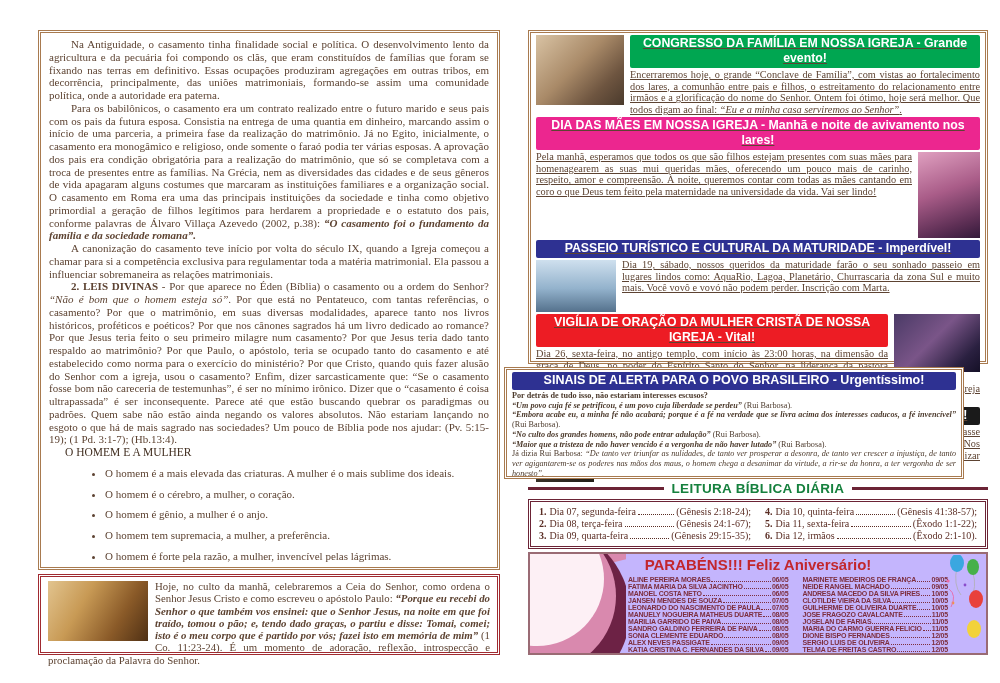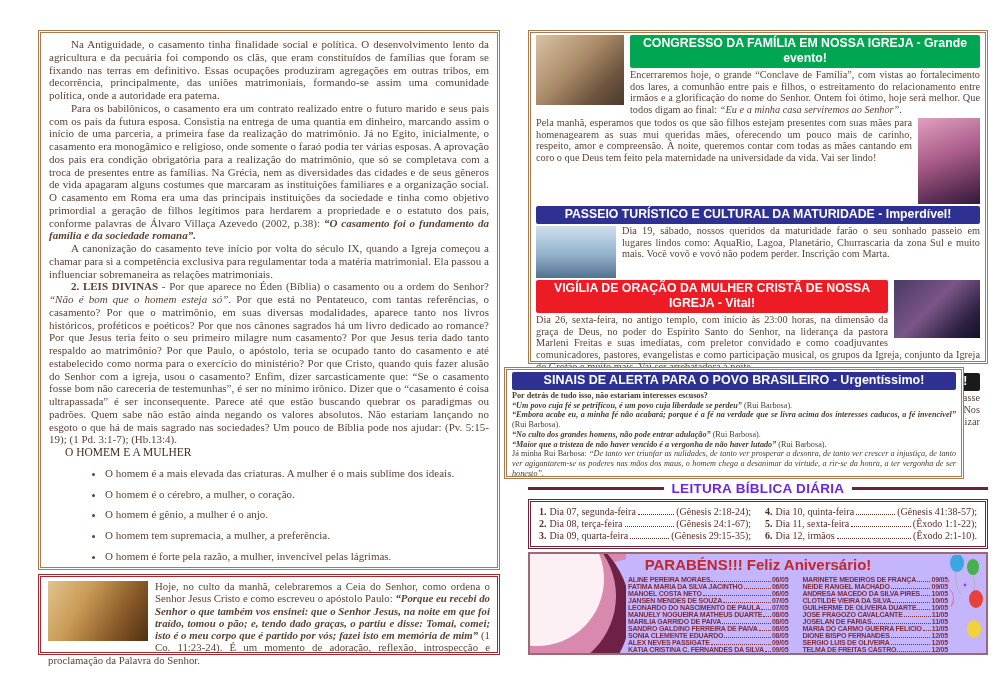--- a/index.html
+++ b/index.html
@@ -23,21 +23,21 @@
                 background:linear-gradient(120deg,#e2c48f 0%,#c89a55 35%,#8a5a28 70%,#4f3014 100%); }
   .ceia-hdr { margin-left:108px; background:#b2282e; }
 
   
   .hdr { font-family:"Liberation Sans", sans-serif; font-weight:bold; color:#fff;
          text-align:center; font-size:12.3px; line-height:15px; padding:1px 2px 2px;
          border-radius:2px; margin-bottom:1px; }
 
   
   .boxA { position:absolute; left:528px; top:30px; width:460px; height:334px;
-          padding:2px 5px; font-size:10.3px; line-height:11.7px; text-align:justify; }
+          padding:2px 5px; font-size:10.3px; line-height:11.7px; text-align:justify;text-decoration:underline; }
   .sect { overflow:hidden; margin-bottom:1px; }
   .photo { background-size:cover; }
   .congresso-photo { float:left; width:88px; height:70px; margin:0 6px 1px 0;
         background:linear-gradient(135deg,#d9c3a4 0%,#a98a68 45%,#6e5540 75%,#4a3a2c 100%); }
   .maes-photo { float:right; width:62px; height:86px; margin:1px 0 1px 6px;
         background:linear-gradient(160deg,#e0a0c0 0%,#a95c88 45%,#5e2f55 80%,#33193a 100%); }
   .passeio-photo { float:left; width:80px; height:52px; margin:1px 6px 1px 0;
         background:linear-gradient(180deg,#cfe0ee 0%,#93b2cc 50%,#5a7priv994 100%);
         background:linear-gradient(180deg,#cfe0ee 0%,#93b2cc 55%,#54718c 100%); }
   .vigilia-photo { float:right; width:86px; height:58px; margin:0 0 1px 6px;
@@ -51,21 +51,21 @@
   
   .boxB { position:absolute; left:504px; top:367px; width:460px; height:112px;
           padding:2px 5px; font-size:8.2px; line-height:9.7px; text-align:justify; color:#4c3a2c; }
   .boxB .hdr { font-size:12.5px; }
 
   
   .leitura-title-row { position:absolute; left:528px; top:479px; width:460px; height:18px;
           display:flex; align-items:center; gap:8px; }
   .rule { flex:1; height:3px; background:#6b2335; }
   .leitura-title { font-family:"Liberation Sans", sans-serif; font-weight:bold;
-          font-size:13.5px; color:#6d28d9; letter-spacing:0.3px; }
+          font-size:13.5px; color:#15803d; letter-spacing:0.3px; }
   .leitura-box { position:absolute; left:528px; top:499px; width:460px; height:50px;
           border:3px double #6b2335; display:flex; gap:14px; padding:4px 8px;
           box-sizing:border-box; font-size:10px; color:#5a2d24; }
   .leitura-col { flex:1; display:flex; flex-direction:column; justify-content:space-between; }
   .leitura-item { display:flex; align-items:baseline; white-space:nowrap; line-height:12px; }
   .l-num { font-weight:bold; margin-right:3px; }
   .dots { flex:1; border-bottom:1px dotted #5a2d24; margin:0 2px 2px; min-width:8px; }
 
   
   .parabens { position:absolute; left:528px; top:552px; width:460px; height:103px;
@@ -128,20 +128,21 @@
 
   <div class="box boxA">
 
     <div class="sect">
       <div class="photo congresso-photo"></div>
       <div class="hdr hdr-ml96" style="background: rgb(0, 166, 81);">CONGRESSO DA FAMÍLIA EM NOSSA IGREJA - Grande evento!</div>
       <div><span>Encerraremos hoje, o grande “Conclave de Família”, com vistas ao fortalecimento dos lares, a comunhão entre pais e filhos, o estreitamento do relacionamento entre irmãos e a glorificação do nome do Senhor. Ontem foi ótimo, hoje será melhor. Que todos digam ao final: </span><span class="seg-i">“Eu e a minha casa serviremos ao Senhor”</span><span>.</span></div>
     </div>
 
     <div class="sect">
+      <div class="hdr" style="background: rgb(236, 38, 143);">DIA DAS MÃES EM NOSSA IGREJA - Manhã e noite de avivamento nos lares!</div>
       <div>
         <div class="photo maes-photo"></div>
         <span>Pela manhã, esperamos que todos os que são filhos estejam presentes com suas mães para homenagearem as suas mui queridas mães, oferecendo um pouco mais de carinho, respeito, amor e compreensão. À noite, queremos contar com todas as mães cantando em coro o que Deus tem feito pela maternidade na universidade da vida. Vai ser lindo!</span>
       </div>
     </div>
 
     <div class="sect">
       <div class="hdr" style="background: rgb(46, 49, 146);">PASSEIO TURÍSTICO E CULTURAL DA MATURIDADE - Imperdível!</div>
       <div>
         <div class="photo passeio-photo"></div>
@@ -163,21 +164,21 @@
 
   </div>
 
   <div class="box boxB">
     <div class="hdr" style="background: rgb(46, 49, 146);">SINAIS DE ALERTA PARA O POVO BRASILEIRO - Urgentíssimo!</div>
     <div><span class="seg-b">Por detrás de tudo isso, não estariam interesses escusos?</span></div>
     <div><span class="seg-bi">“Um povo cuja fé se petrificou, é um povo cuja liberdade se perdeu”</span><span> (Rui Barbosa).</span></div>
     <div><span class="seg-bi">“Embora acabe eu, a minha fé não acabará; porque é a fé na verdade que se livra acima dos interesses caducos, a fé invencível”</span><span> (Rui Barbosa).</span></div>
     <div><span class="seg-bi">“No culto dos grandes homens, não pode entrar adulação”</span><span> (Rui Barbosa).</span></div>
     <div><span class="seg-bi">“Maior que a tristeza de não haver vencido é a vergonha de não haver lutado”</span><span> (Rui Barbosa).</span></div>
-    <div><span>Já minha Rui Barbosa: </span><span class="seg-i">“De tanto ver triunfar as nulidades, de tanto ver prosperar a desonra, de tanto ver crescer a injustiça, de tanto ver agigantarem-se os poderes nas mãos dos maus, o homem chega a desanimar da virtude, a rir-se da honra, a ter vergonha de ser honesto”.</span></div>
+    <div><span>Já dizia Rui Barbosa: </span><span class="seg-i">“De tanto ver triunfar as nulidades, de tanto ver prosperar a desonra, de tanto ver crescer a injustiça, de tanto ver agigantarem-se os poderes nas mãos dos maus, o homem chega a desanimar da virtude, a rir-se da honra, a ter vergonha de ser honesto”.</span></div>
   </div>
 
   <div class="leitura-title-row">
     <span class="rule"></span>
     <span class="leitura-title">LEITURA BÍBLICA DIÁRIA</span>
     <span class="rule"></span>
   </div>
   <div class="leitura-box">
     <div class="leitura-col">
 

